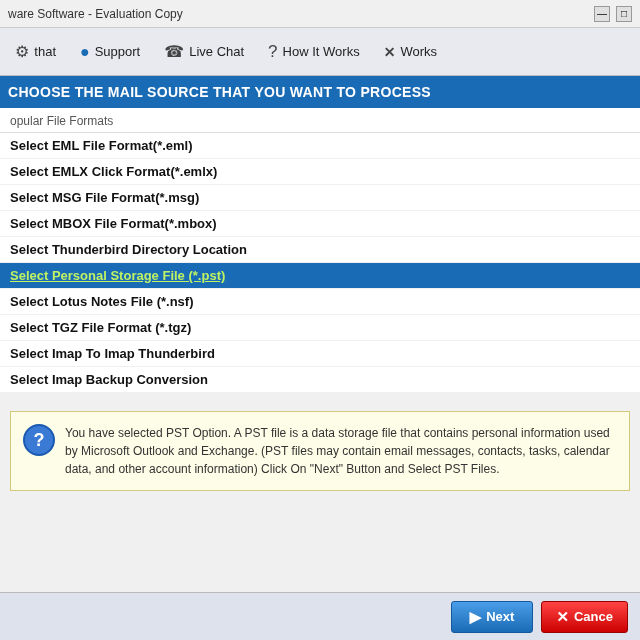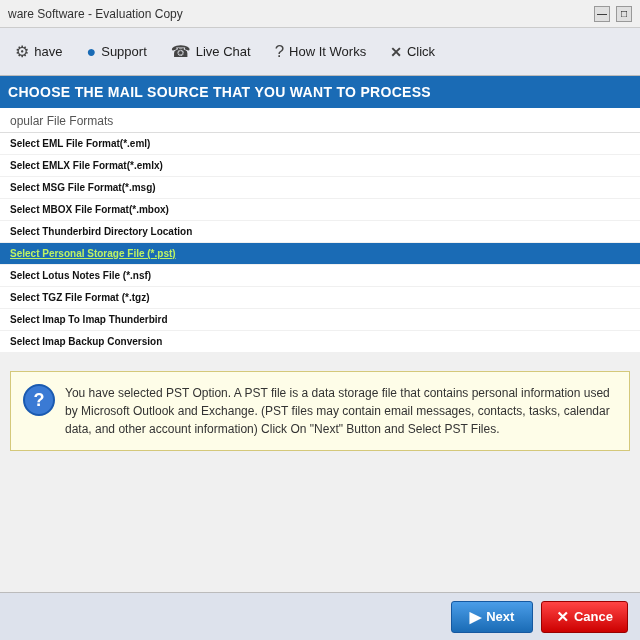--- a/index.html
+++ b/index.html
@@ -91,21 +91,21 @@
       font-size: 12px;
       padding: 6px 28px 4px 10px;
       border-bottom: 1px solid #ddd;
     }
 
     .file-list {
       list-style: none;
     }
     .file-list li {
       padding: 5px 10px;
-      font-size: 10px;
+      font-size: 13px;
       font-weight: bold;
       color: #111;
       cursor: pointer;
       border-bottom: 1px solid #f0f0f0;
     }
     .file-list li.selected {
       background: #1a6bb5;
       color: #bef264;
       text-decoration: underline;
     }
@@ -193,49 +193,49 @@
   <span class="title-bar-text">ware Software - Evaluation Copy</span>
   <div class="title-bar-controls">
     <div class="title-bar-btn">—</div>
     <div class="title-bar-btn">□</div>
   </div>
 </div>
 
 <div class="toolbar">
   <button class="toolbar-btn">
     <span class="toolbar-icon">⚙</span>
-    <span>have</span>
+    <span>that</span>
   </button>
   <button class="toolbar-btn">
     <span class="toolbar-icon" style="color:#1a6bb5;">●</span>
     <span>Support</span>
   </button>
   <button class="toolbar-btn">
     <span class="toolbar-icon">☎</span>
     <span>Live Chat</span>
   </button>
   <button class="toolbar-btn">
     <span class="toolbar-icon" style="font-size:17px;">?</span>
     <span>How It Works</span>
   </button>
   <button class="toolbar-btn">
     <span class="toolbar-icon" style="font-size:14px; font-weight:bold;">✕</span>
-    <span>Click</span>
+    <span>Works</span>
   </button>
 </div>
 
 <div class="header-banner">
   <span>CHOOSE THE MAIL SOURCE THAT YOU WANT TO PROCESS</span>
 </div>
 
 <div class="main-content">
   <div class="section-label">opular File Formats</div>
   <ul class="file-list">
     <li>Select EML File Format(*.eml)</li>
-    <li>Select EMLX File Format(*.emlx)</li>
+    <li>Select EMLX Click Format(*.emlx)</li>
     <li>Select MSG File Format(*.msg)</li>
     <li>Select MBOX File Format(*.mbox)</li>
     <li>Select Thunderbird Directory Location</li>
     <li class="selected">Select Personal Storage File (*.pst)</li>
     <li>Select Lotus Notes File (*.nsf)</li>
     <li>Select TGZ File Format (*.tgz)</li>
     <li>Select Imap To Imap Thunderbird</li>
     <li>Select Imap Backup Conversion</li>
   </ul>
 </div>

